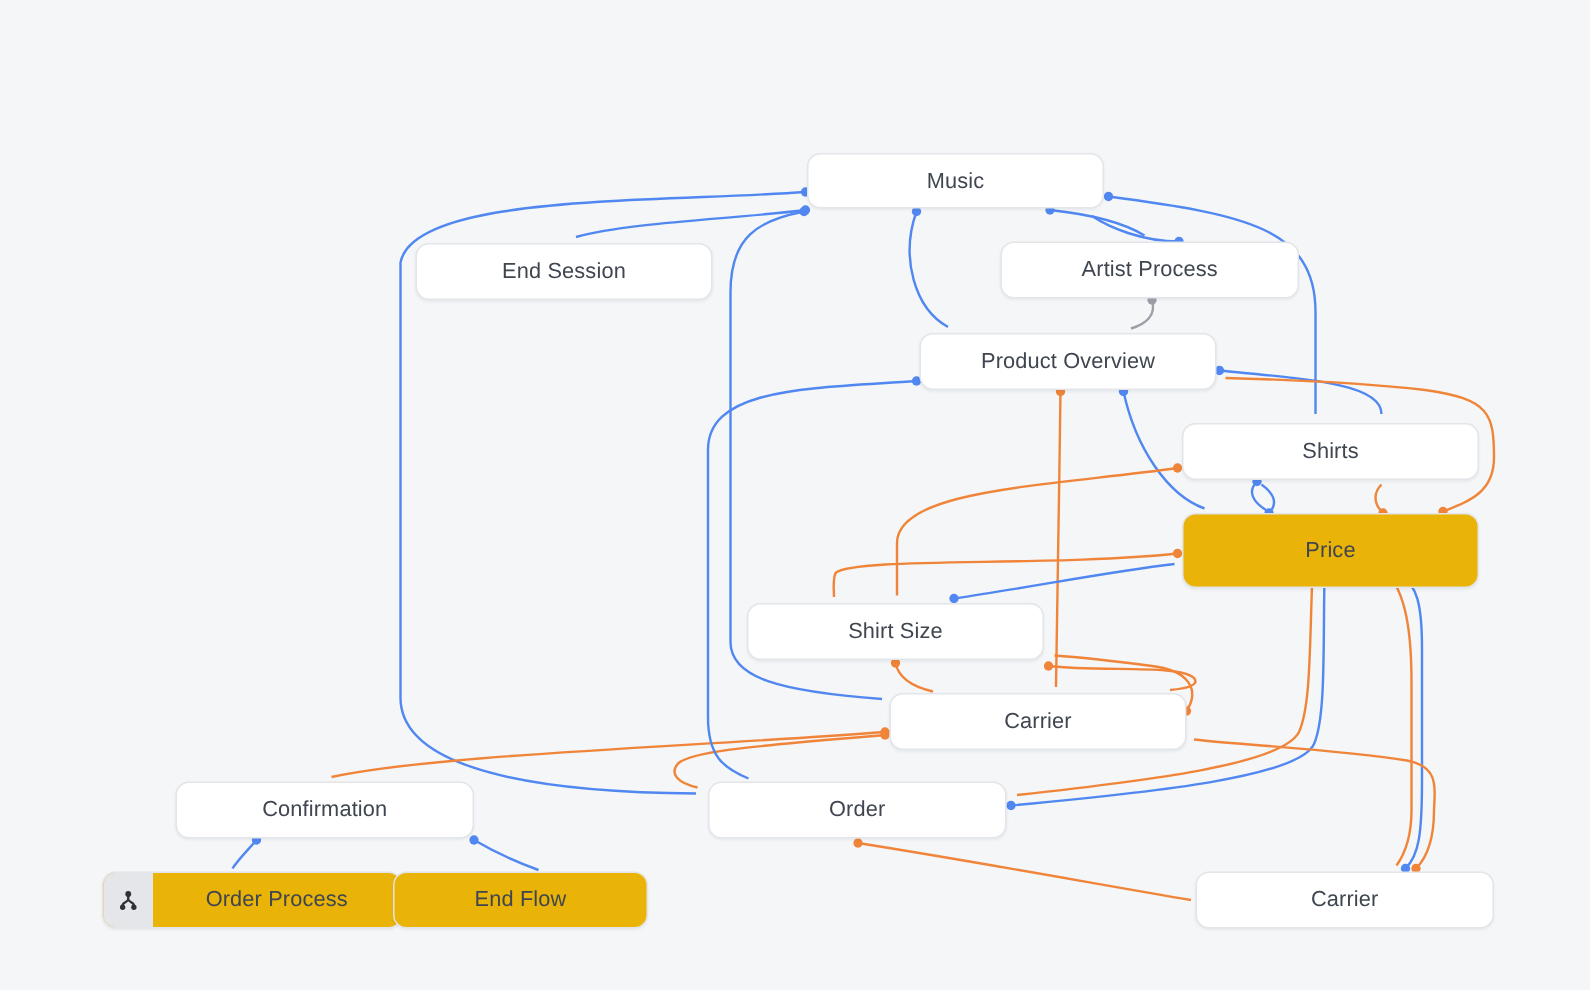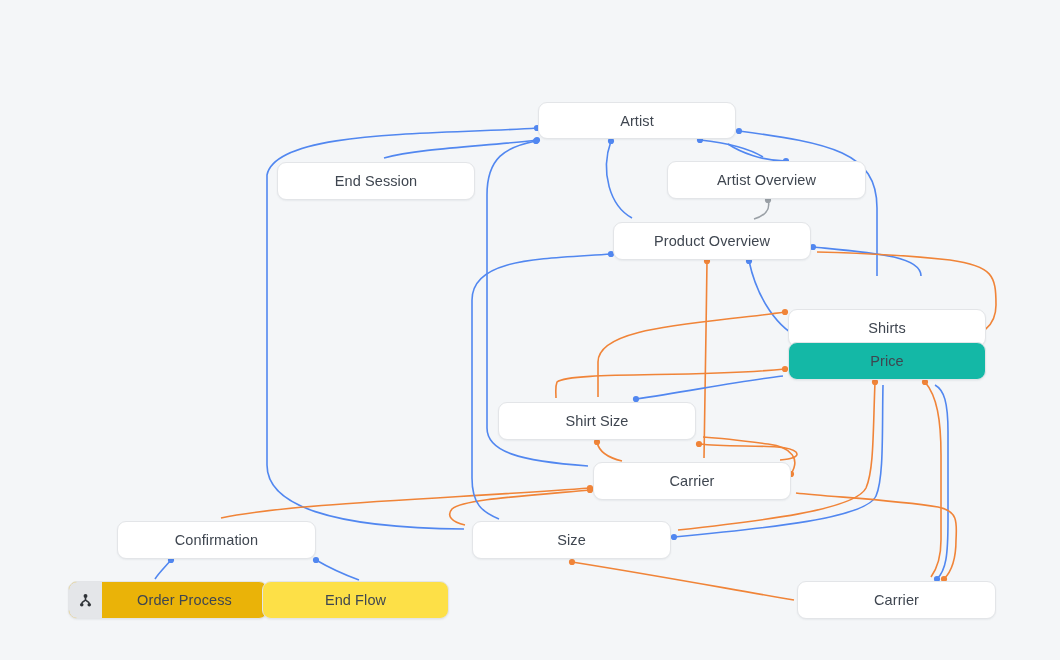--- a/index.html
+++ b/index.html
@@ -95,60 +95,60 @@
       <circle cx="944" cy="579" r="3.1" fill="#f08438"></circle>
       <path d="M572,562 C660,576 740,591 794,600" stroke="#f08438" marker-end="url(#arrow-orange)"></path>
       <circle cx="572" cy="562" r="3.1" fill="#f08438"></circle>
       <path d="M171,560 C164,568 158,574 155,579" stroke="#5187f0" marker-end="url(#arrow-blue)"></path>
       <circle cx="171" cy="560" r="3.1" fill="#5187f0"></circle>
       <path d="M316,560 C333,570 348,576 359,580" stroke="#5187f0" marker-end="url(#arrow-blue)"></path>
       <circle cx="316" cy="560" r="3.1" fill="#5187f0"></circle>
     </svg>
   <div id="nodes-layer">
       <div class="node" style="left: 538px; top: 102px; width: 198px; height: 37px; background: rgb(255, 255, 255); border-color: rgb(227, 229, 232); color: rgb(63, 70, 80);">
-        <span class="label">Artist</span>
+        <span class="label">Music</span>
       </div>
       <div class="node" style="left: 277px; top: 162px; width: 198px; height: 38px; background: rgb(255, 255, 255); border-color: rgb(227, 229, 232); color: rgb(63, 70, 80);">
         <span class="label">End Session</span>
       </div>
       <div class="node" style="left: 667px; top: 161px; width: 199px; height: 38px; background: rgb(255, 255, 255); border-color: rgb(227, 229, 232); color: rgb(63, 70, 80);">
-        <span class="label">Artist Overview</span>
+        <span class="label">Artist Process</span>
       </div>
       <div class="node" style="left: 613px; top: 222px; width: 198px; height: 38px; background: rgb(255, 255, 255); border-color: rgb(227, 229, 232); color: rgb(63, 70, 80);">
         <span class="label">Product Overview</span>
       </div>
-      <div class="node" style="left: 788px; top: 282px; width: 198px; height: 38px; background: rgb(255, 255, 255); border-color: rgb(227, 229, 232); color: rgb(63, 70, 80); margin-top: 27px;">
+      <div class="node" style="left: 788px; top: 282px; width: 198px; height: 38px; background: rgb(255, 255, 255); border-color: rgb(227, 229, 232); color: rgb(63, 70, 80);">
         <span class="label">Shirts</span>
       </div>
-      <div class="node" style="left: 788px; top: 342px; width: 198px; height: 38px; background: #14b8a6; border-color: rgb(227, 229, 232); color: rgb(63, 70, 80);">
+      <div class="node" style="left: 788px; top: 342px; width: 198px; height: 50px; background: #eab308; border-color: rgb(227, 229, 232); color: rgb(63, 70, 80);">
         <span class="label">Price</span>
       </div>
       <div class="node" style="left: 498px; top: 402px; width: 198px; height: 38px; background: rgb(255, 255, 255); border-color: rgb(227, 229, 232); color: rgb(63, 70, 80);">
         <span class="label">Shirt Size</span>
       </div>
       <div class="node" style="left: 593px; top: 462px; width: 198px; height: 38px; background: rgb(255, 255, 255); border-color: rgb(227, 229, 232); color: rgb(63, 70, 80);">
         <span class="label">Carrier</span>
       </div>
       <div class="node" style="left: 117px; top: 521px; width: 199px; height: 38px; background: rgb(255, 255, 255); border-color: rgb(227, 229, 232); color: rgb(63, 70, 80); justify-content: flex-end;">
         <span class="label">Confirmation</span>
       </div>
       <div class="node" style="left: 472px; top: 521px; width: 199px; height: 38px; background: rgb(255, 255, 255); border-color: rgb(227, 229, 232); color: rgb(63, 70, 80);">
-        <span class="label">Size</span>
+        <span class="label">Order</span>
       </div>
       <div class="node" style="left: 52px; top: 581px; width: 200px; height: 38px; background: #eab308; border-color: rgb(227, 229, 232); color: rgb(63, 70, 80); margin-left: 16px;">
         <div class="icon-panel" style="background: rgb(228, 230, 233);">
           <svg width="15" height="15" viewBox="0 0 16 16">
             <circle cx="8" cy="3.2" r="2.1" fill="#2f3338"></circle>
             <path d="M8,4.5 L8,7 C8,9.2 4,8.6 4,11.5 M8,7 C8,9.2 12,8.6 12,11.5" stroke="#2f3338" stroke-width="1.7" fill="none"></path>
             <circle cx="4" cy="12.6" r="1.9" fill="#2f3338"></circle>
             <circle cx="12" cy="12.6" r="1.9" fill="#2f3338"></circle>
           </svg>
         </div>
         <span class="label">Order Process</span>
       </div>
-      <div class="node" style="left: 262px; top: 581px; width: 187px; height: 38px; background: #fde047; border-color: rgb(227, 229, 232); color: rgb(63, 70, 80);">
+      <div class="node" style="left: 262px; top: 581px; width: 170px; height: 38px; background: #eab308; border-color: rgb(227, 229, 232); color: rgb(63, 70, 80);">
         <span class="label">End Flow</span>
       </div>
       <div class="node" style="left: 797px; top: 581px; width: 199px; height: 38px; background: rgb(255, 255, 255); border-color: rgb(227, 229, 232); color: rgb(63, 70, 80);">
         <span class="label">Carrier</span>
       </div>
     </div>
 </div>
 
 </body></html>

